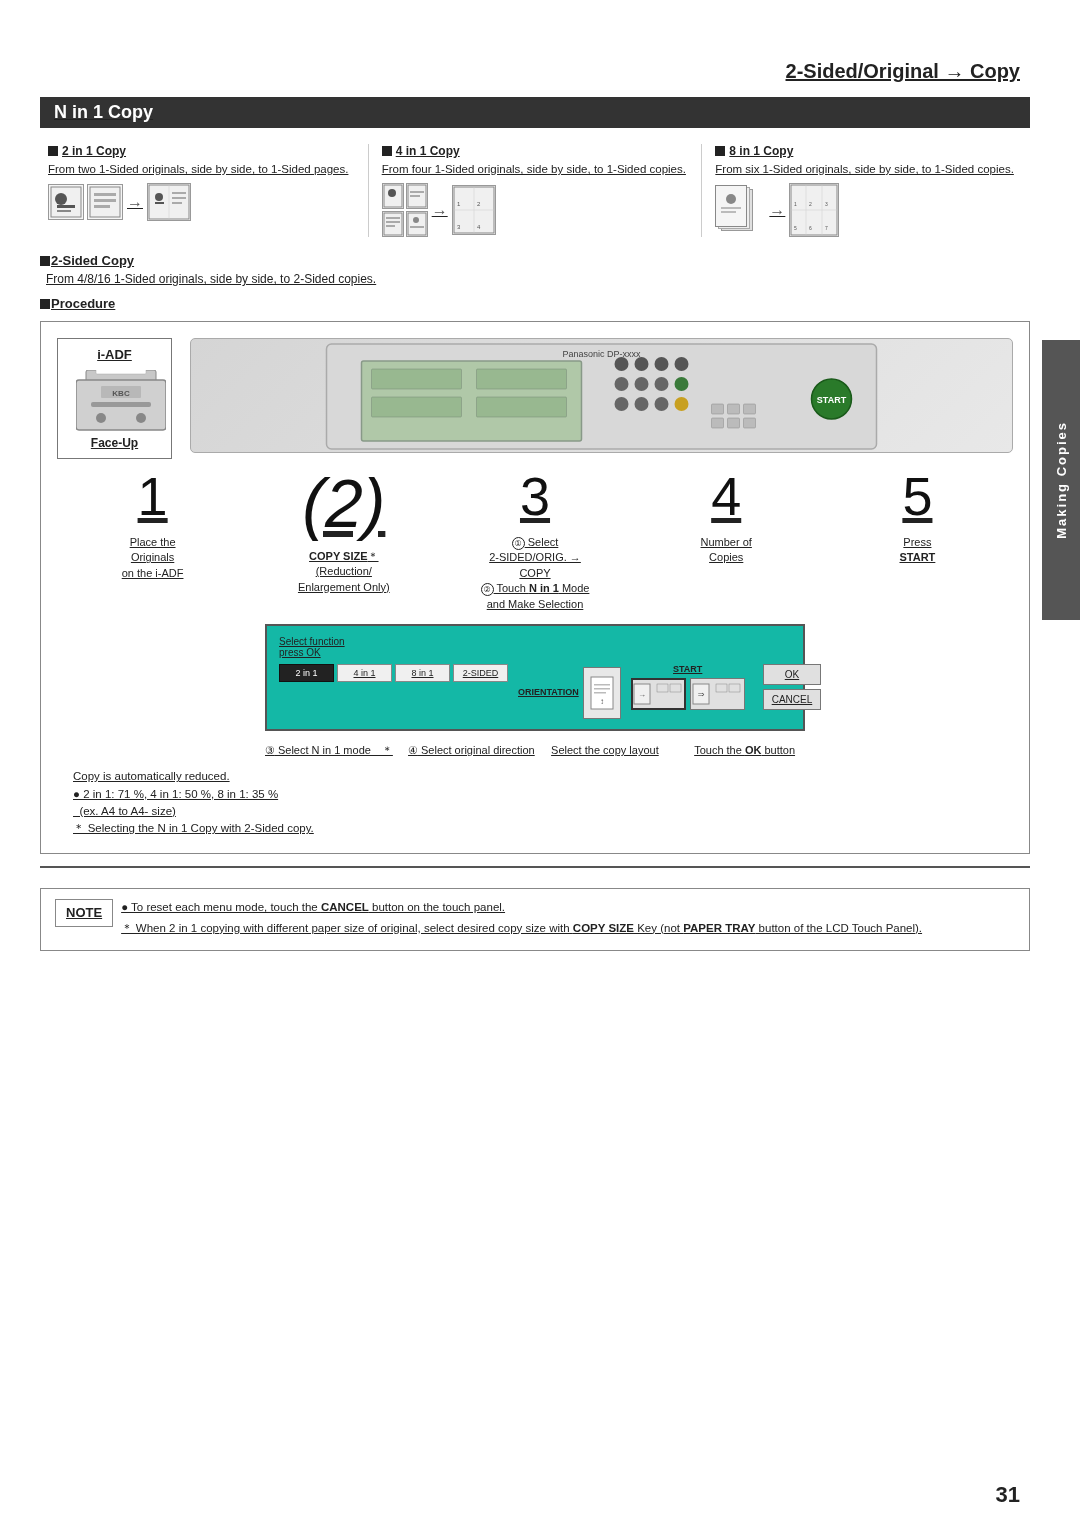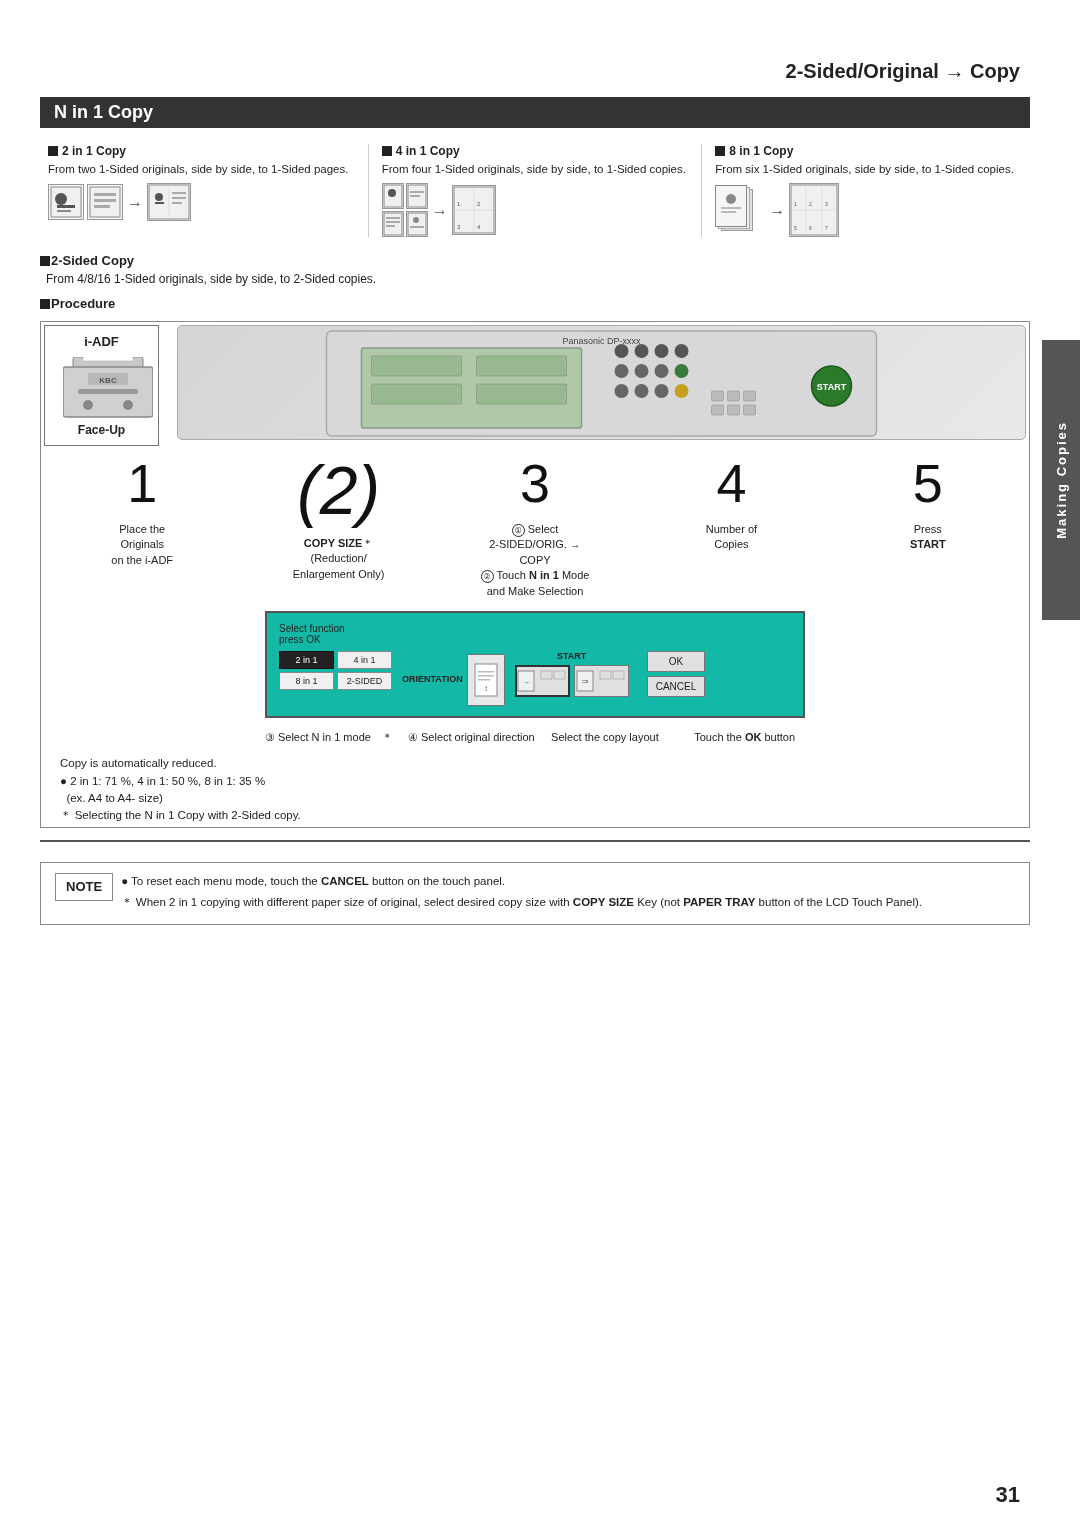--- a/index.html
+++ b/index.html
@@ -37,20 +37,21 @@
       letter-spacing: 2px;
     }
 
     
     .main {
       position: absolute;
       left: 40px;
       top: 60px;
       right: 50px;
       bottom: 40px;
+      text-decoration: underline;
     }
 
     
     .top-heading {
       text-align: right;
       font-size: 20px;
       font-weight: bold;
       margin-bottom: 14px;
       padding-right: 10px;
     }
@@ -291,21 +292,21 @@
       font-size: 10px;
       margin-bottom: 6px;
     }
     .lcd-content-row {
       display: flex;
       gap: 10px;
       align-items: flex-start;
     }
     .lcd-left-section {
       display: flex;
-      flex-direction: column;
+      flex-direction: row;
       gap: 3px;
     }
     .lcd-mode-btn {
       border: 1.5px solid #888;
       background: #f0f0f0;
       font-size: 9px;
       padding: 3px 8px;
       text-align: center;
       min-width: 55px;
     }
@@ -372,21 +373,21 @@
     .lcd-cancel-btn {
       border: 1.5px solid #777;
       background: #e0e0e0;
       font-size: 10px;
       padding: 4px 8px;
       text-align: center;
     }
 
     
     .full-proc {
-      padding: 3px;
+      padding: 16px;
       border: 1.5px solid #888;
       margin-bottom: 10px;
     }
 
   </style>
 </head>
 <body>
 
 <div class="sidebar-tab">
   <span>Making Copies</span>

